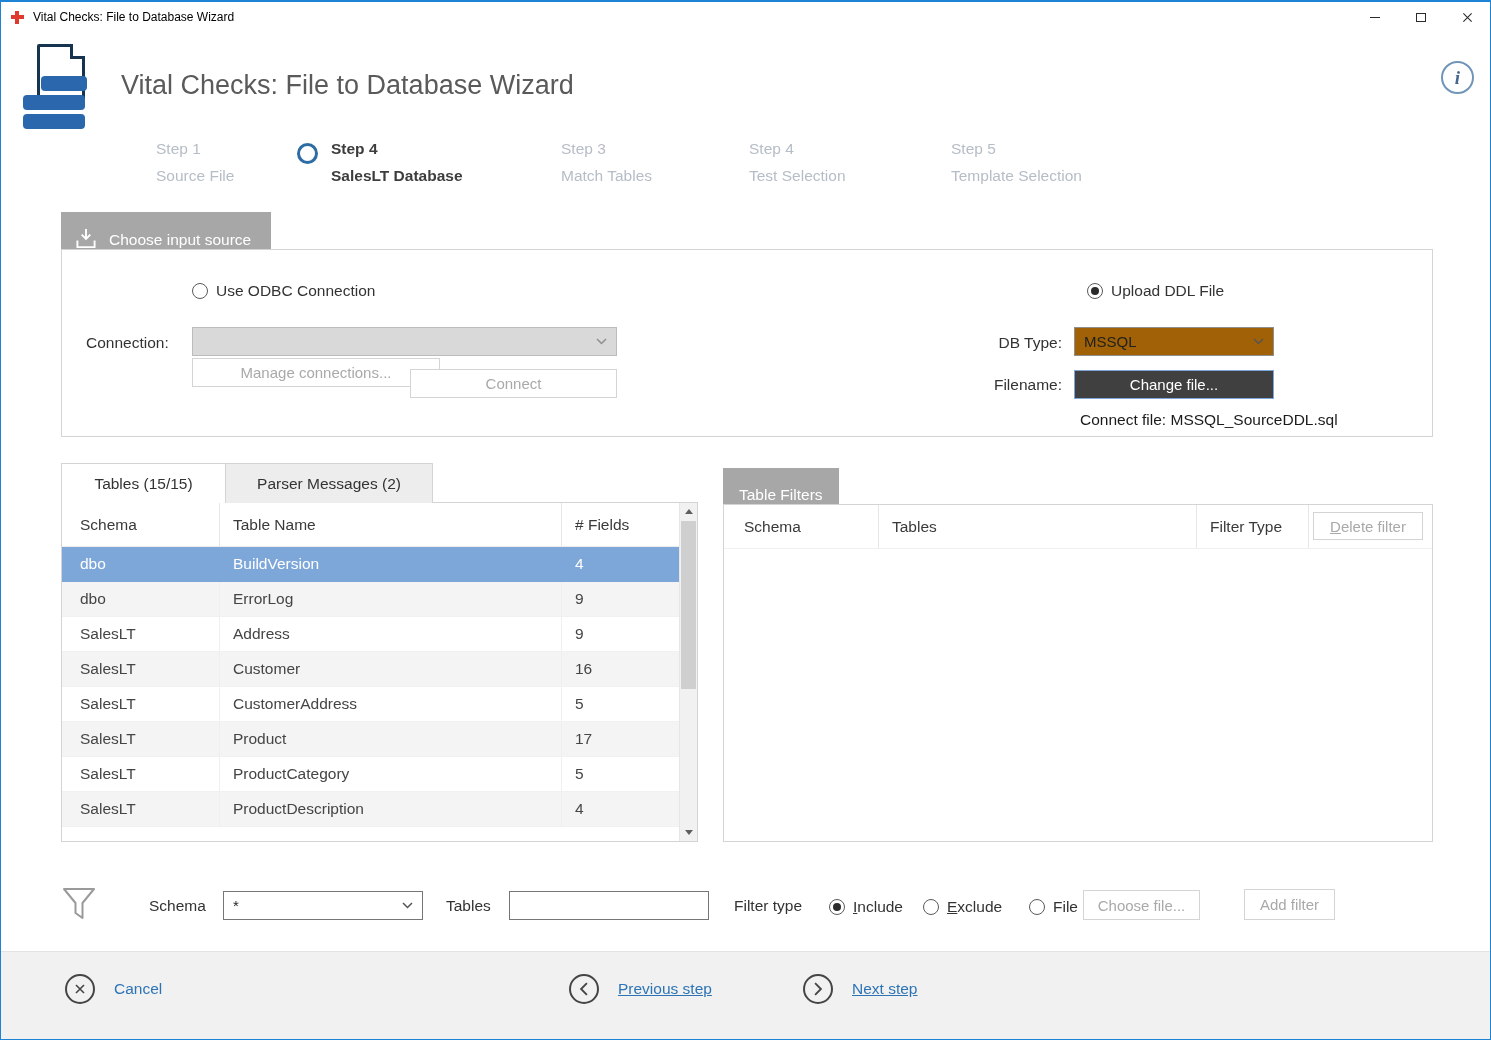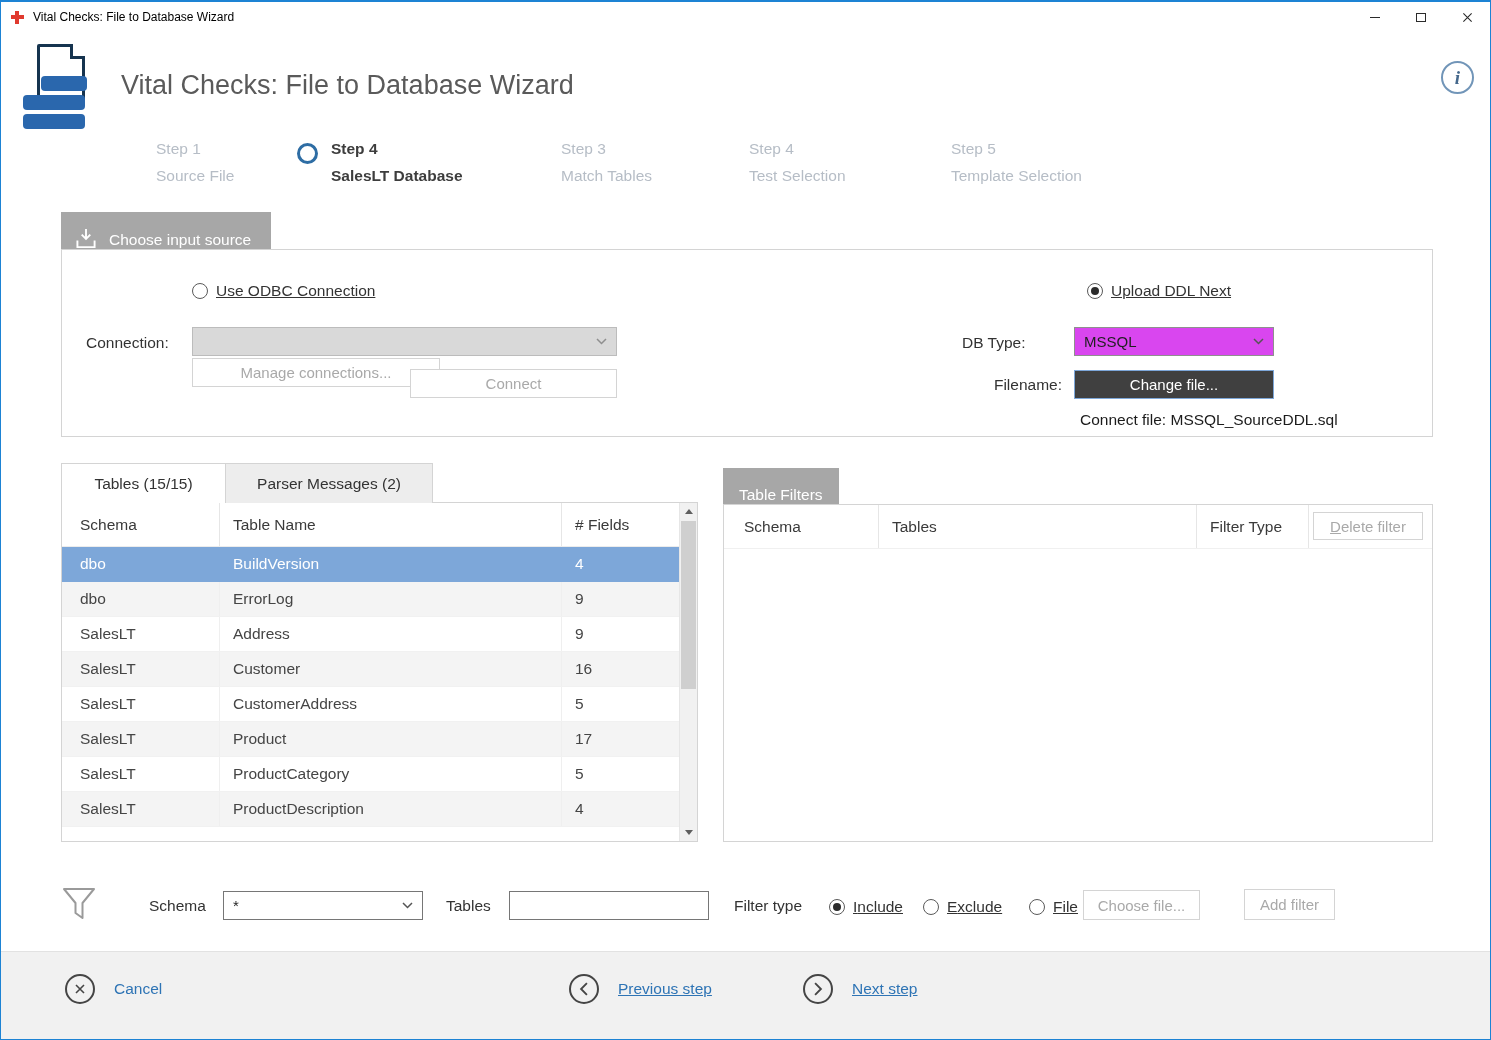--- a/index.html
+++ b/index.html
@@ -42,27 +42,27 @@
   .step-circle { position:absolute; left:296px; top:141px; width:21px; height:21px; border:3px solid #2e6da4; border-radius:50%; background:#fff; }
 
   
   .gray-tab { position:absolute; background:#a7a7a7; color:#fff; display:flex; align-items:flex-end; font-size:15.5px; }
   .src-tab { left:60px; top:210px; height:37px; gap:11px; padding:0 20px 0 13px; }
   .filters-tab { left:722px; top:466px; height:36px; padding:0 16px; }
 
   
   .src-panel { position:absolute; left:60px; top:247px; width:1372px; height:188px; border:1px solid #d4d4d4; background:#fff; }
   .lbl { position:absolute; font-size:15.5px; color:#333; }
-  .radio { position:absolute; display:flex; align-items:center; gap:8px; font-size:15.5px; color:#333; cursor:pointer;text-decoration:underline; }
+  .radio { position:absolute; display:flex; align-items:center; gap:8px; font-size:15.5px; color:#333; cursor:pointer; }
   .rb { width:16px; height:16px; border:1px solid #5a5a5a; border-radius:50%; background:#fff; position:relative; flex:0 0 auto; }
   .radio.checked .rb::after { content:""; position:absolute; left:3px; top:3px; width:8px; height:8px; border-radius:50%; background:#2b2b2b; }
   .dd { position:absolute; display:flex; align-items:center; padding:0 9px; font-size:15px; cursor:pointer; }
   .dd .dd-val { flex:1; white-space:nowrap; overflow:hidden; }
   .dd-disabled { background:#d9d9d9; border:1px solid #bcbcbc; color:#8a8a8a; }
-  .dd-enabled { background:#d946ef; border:1px solid #8f8f8f; color:#1f1f1f; }
+  .dd-enabled { background:#a16207; border:1px solid #8f8f8f; color:#1f1f1f; }
   .dd-white { background:#fff; border:1px solid #767676; color:#1f1f1f; }
   .btn { position:absolute; display:flex; align-items:center; justify-content:center; font-size:15px;
          background:#fff; border:1px solid #d4d4d4; color:#a9a9a9; cursor:pointer; }
   .btn-primary { background:#404040; border-color:#7da7d9; color:#fff; }
   .chosen-file { position:absolute; left:1018px; top:161px; font-size:15.5px; color:#1b1b1b; white-space:nowrap; }
 
   
   .tab { position:absolute; height:40px; display:flex; align-items:center; justify-content:center; font-size:15.5px; color:#333; cursor:pointer; }
   .tab-tables { left:60px; top:461px; width:165px; background:#fff; border:1px solid #d4d4d4; border-bottom:none; z-index:3; }
   .tab-parser { left:225px; top:461px; width:207px; background:#ededed; border:1px solid #d4d4d4; border-bottom:none; border-left:none; z-index:2; }
@@ -171,38 +171,38 @@
     <span>Choose input source</span>
   </div>
 
   <div class="src-panel">
     <div class="radio" style="left:130px;top:32px">
       <span class="rb"></span>
       <span>Use ODBC Connection</span>
     </div>
     <div class="radio checked" style="left:1025px;top:32px">
       <span class="rb"></span>
-      <span>Upload DDL Next</span>
+      <span>Upload DDL File</span>
     </div>
 
     <span class="lbl" style="left:24px;top:84px">Connection:</span>
     <div class="dd dd-disabled" style="left:130px;top:77px;width:425px;height:29px">
       <span class="dd-val"></span>
       <svg width="11" height="7" viewBox="0 0 11 7">
           <path d="M1 1 L5.5 5.5 L10 1" fill="none" stroke="#8f8f8f" stroke-width="1.5"></path>
         </svg>
     </div>
     <button class="btn" style="left:130px;top:108px;width:248px;height:29px">
       <span>Manage connections...</span>
     </button>
     <button class="btn" style="left:348px;top:119px;width:207px;height:29px">
       <span>Connect</span>
     </button>
 
-    <span class="lbl" style="left:900px;top:84px;width:100px;text-align:left">DB Type:</span>
+    <span class="lbl" style="left:900px;top:84px;width:100px;text-align:right">DB Type:</span>
     <div class="dd dd-enabled" style="left:1012px;top:77px;width:200px;height:29px">
       <span class="dd-val">MSSQL</span>
       <svg width="11" height="7" viewBox="0 0 11 7">
           <path d="M1 1 L5.5 5.5 L10 1" fill="none" stroke="#555" stroke-width="1.5"></path>
         </svg>
     </div>
     <span class="lbl" style="left:900px;top:126px;width:100px;text-align:right">Filename:</span>
     <button class="btn btn-primary" style="left:1012px;top:120px;width:200px;height:29px">
       <span>Change file...</span>
     </button>

